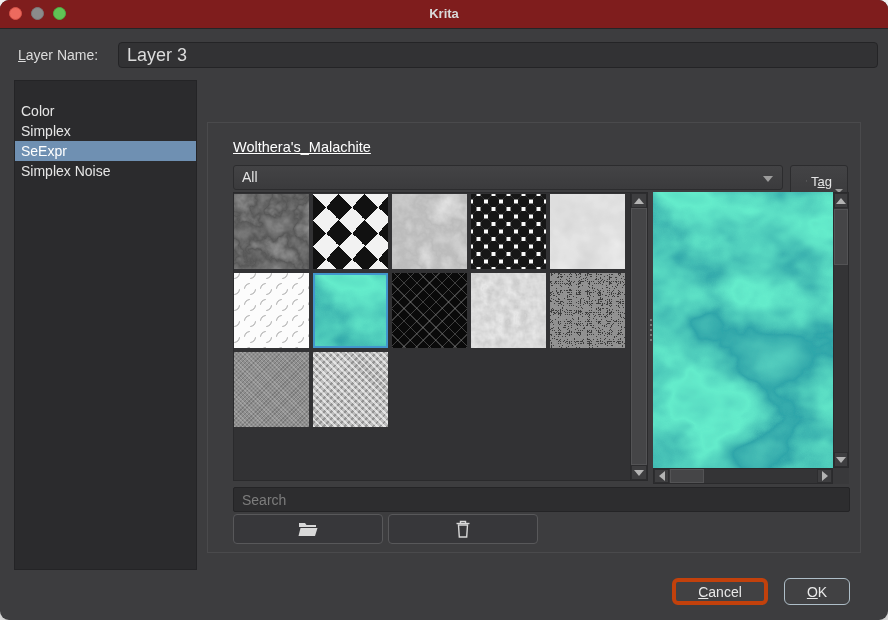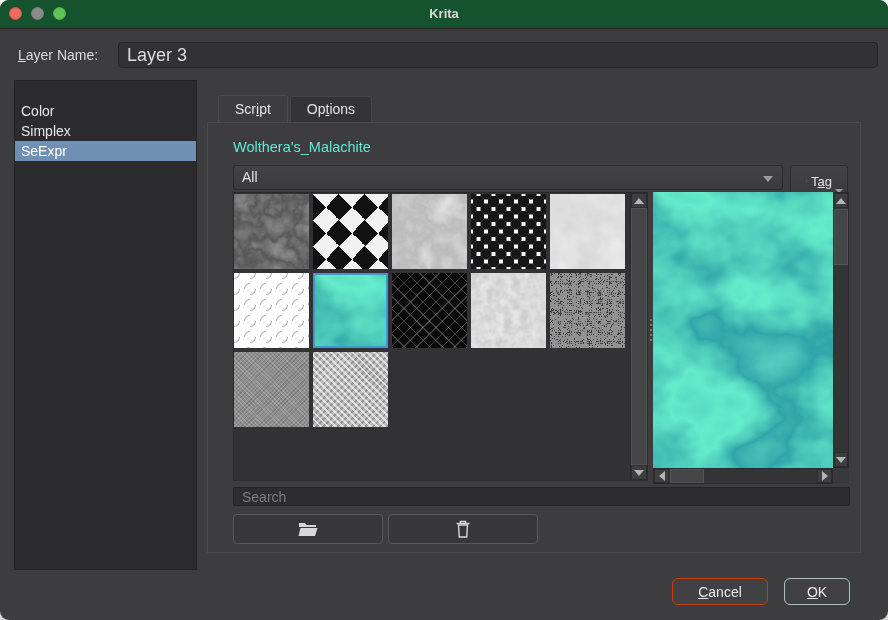--- a/index.html
+++ b/index.html
@@ -1,39 +1,39 @@
 <!DOCTYPE html>
 <html><head>
 <meta charset="utf-8">
 <style>
   html,body{margin:0;padding:0;background:#ffffff;font-family:"Liberation Sans",sans-serif;}
   .window{position:relative;width:888px;height:620px;background:#3d3d3f;border-radius:9px;overflow:hidden;box-shadow:0 10px 30px rgba(0,0,0,.4);}
   
-  .titlebar{position:absolute;left:0;top:0;width:888px;height:28px;background:#14532d;border-bottom:1px solid #252527;}
+  .titlebar{position:absolute;left:0;top:0;width:888px;height:28px;background:#7f1d1d;border-bottom:1px solid #252527;}
   .traffic{position:absolute;left:9px;top:7px;display:flex;gap:9px;}
   .tl{width:13px;height:13px;border-radius:50%;display:inline-block;}
   .tl.red{background:#ec6a5e;border:1px solid #d65348;box-sizing:border-box;}
   .tl.gray{background:#8b8b8b;border:1px solid #7a7a7a;box-sizing:border-box;}
   .tl.green{background:#61c355;border:1px solid #4faf44;box-sizing:border-box;}
   .title{position:absolute;left:0;right:0;top:0;height:28px;line-height:28px;text-align:center;color:#d9d9d9;font-size:13px;font-weight:700;}
   
   .layer-label{position:absolute;left:18px;top:47px;font-size:14px;color:#dcdcdc;}
   .layer-input{position:absolute;left:118px;top:42px;width:760px;height:26px;box-sizing:border-box;background:#323234;border:1px solid #242426;border-radius:4px;color:#dcdcdc;font-size:18px;padding:0 8px;font-family:"Liberation Sans",sans-serif;outline:none;}
   
   .genlist{position:absolute;left:14px;top:80px;width:183px;height:490px;background:#2b2b2d;border:1px solid #242426;box-sizing:border-box;padding-top:20px;}
   .list-item{font-size:14px;line-height:20px;color:#e6e6e6;padding:0 6px;cursor:default;}
   .list-item.selected{background:#6f90b2;color:#ffffff;}
   
   .tabbar{position:absolute;left:218px;top:96px;height:26px;display:flex;align-items:flex-end;z-index:3;}
   .tab{box-sizing:border-box;height:26px;padding:0 16px;line-height:25px;font-size:14px;color:#e2e2e2;background:#343436;border:1px solid #454547;border-bottom:none;border-radius:3px 3px 0 0;margin-right:2px;}
   .tab.active{background:#3d3d3f;border-color:#4a4a4c;height:27px;line-height:26px;}
   .tab u,.layer-label u,.tag-btn u,.dlg-btn u{text-decoration:underline;}
   
   .frame{position:absolute;left:207px;top:122px;width:654px;height:431px;border:1px solid #4a4a4c;box-sizing:border-box;background:#3d3d3f;}
-  .pattern-name{position:absolute;left:233px;top:139px;font-size:14.5px;color:#5eead4;z-index:2;}
+  .pattern-name{position:absolute;left:233px;top:139px;font-size:14.5px;color:#ffffff;z-index:2;text-decoration:underline;}
   
   .combo{position:absolute;left:233px;top:165px;width:550px;height:25px;box-sizing:border-box;background:linear-gradient(#434345,#3b3b3d);border:1px solid #2c2c2e;border-radius:3px;color:#e4e4e4;font-size:14px;line-height:23px;padding:0 8px;z-index:2;}
   .combo .caret{position:absolute;right:9px;top:10px;width:0;height:0;border-left:5px solid transparent;border-right:5px solid transparent;border-top:6px solid #9c9c9c;}
   .tag-btn{position:absolute;left:790px;top:165px;width:58px;height:25px;box-sizing:border-box;background:linear-gradient(#434345,#3b3b3d);border:1px solid #2c2c2e;border-radius:3px;color:#e4e4e4;font-size:13px;display:flex;align-items:center;justify-content:center;gap:4px;z-index:2;padding:15px;font-family:"Liberation Sans",sans-serif;}
   .tag-btn .mini-caret{position:absolute;right:4px;bottom:3px;width:0;height:0;border-left:4px solid transparent;border-right:4px solid transparent;border-top:4px solid #9c9c9c;}
   
   .itemview{position:absolute;left:233px;top:192px;width:415px;height:289px;background:#323234;border:1px solid #2a2a2c;box-sizing:border-box;z-index:2;}
   .grid{position:absolute;left:0;top:1px;width:396px;display:flex;flex-wrap:wrap;gap:4px;}
   .thumb{width:75px;height:75px;overflow:hidden;box-sizing:border-box;position:relative;}
   .thumb svg{display:block;}
@@ -61,28 +61,28 @@
   .pv-up{top:0;}
   .pv-down{bottom:0;}
   .pv-thumb{position:absolute;left:0;top:16px;width:14px;height:56px;background:#454547;border:1px solid #535355;box-sizing:border-box;}
   .preview-hscroll{position:absolute;left:653px;top:468px;width:180px;height:16px;background:#343436;border:1px solid #2a2a2c;box-sizing:border-box;z-index:2;}
   .preview-hscroll .sb-btn{position:absolute;top:0;height:14px;width:15px;}
   .ph-left{left:0;}
   .ph-right{right:0;}
   .ph-thumb{position:absolute;left:16px;top:0;width:34px;height:14px;background:#454547;border:1px solid #535355;box-sizing:border-box;}
   .scroll-corner{position:absolute;left:833px;top:468px;width:16px;height:16px;background:#39393b;z-index:2;}
   
-  .search{position:absolute;left:233px;top:487px;width:617px;height:19px;box-sizing:border-box;background:#2d2d2f;border:1px solid #242426;border-radius:2px;color:#dcdcdc;font-size:14px;padding:0 8px;z-index:2;font-family:"Liberation Sans",sans-serif;outline:none;}
+  .search{position:absolute;left:233px;top:487px;width:617px;height:25px;box-sizing:border-box;background:#2d2d2f;border:1px solid #242426;border-radius:2px;color:#dcdcdc;font-size:14px;padding:0 8px;z-index:2;font-family:"Liberation Sans",sans-serif;outline:none;}
   .search::placeholder{color:#7d7d7d;}
   .tool-btn{position:absolute;top:514px;width:150px;height:30px;box-sizing:border-box;background:#37373a;border:1px solid #58585a;border-radius:4px;display:flex;align-items:center;justify-content:center;z-index:2;padding:0;}
   .tool-btn.folder{left:233px;}
   .tool-btn.trash{left:388px;}
   
   .dlg-btn{position:absolute;top:578px;height:27px;box-sizing:border-box;background:#414143;border-radius:6px;color:#e8e8e8;font-size:14px;font-family:"Liberation Sans",sans-serif;}
-  .dlg-btn.cancel{left:672px;width:96px;border:1px solid #c2410c;}
+  .dlg-btn.cancel{left:672px;width:96px;border:4px solid #c2410c;}
   .dlg-btn.ok{left:784px;width:66px;border:1px solid #aebec8;}
 </style>
 </head>
 <body>
 
 <div class="window">
 
   <div class="titlebar">
     <div class="traffic">
       <span class="tl red"></span>
@@ -92,26 +92,23 @@
     <div class="title">Krita</div>
   </div>
 
   <div class="layer-label"><u>L</u>ayer Name:</div>
   <input class="layer-input" value="Layer 3" style="">
 
   <div class="genlist" id="generator-list">
       <div class="list-item">Color</div>
       <div class="list-item">Simplex</div>
       <div class="list-item selected">SeExpr</div>
-    </div>
-
-  <div class="tabbar">
-    <div class="tab active"><span>Scr<u>i</u>pt</span></div>
-    <div class="tab"><span>Op<u>t</u>ions</span></div>
-  </div>
+      <div class="list-item">Simplex Noise</div>
+    </div>
+
 
   <div class="frame"></div>
 
   <div class="pattern-name">Wolthera's_Malachite</div>
 
   <div class="combo">
     <span>All</span>
     <span class="caret"></span>
   </div>
 

